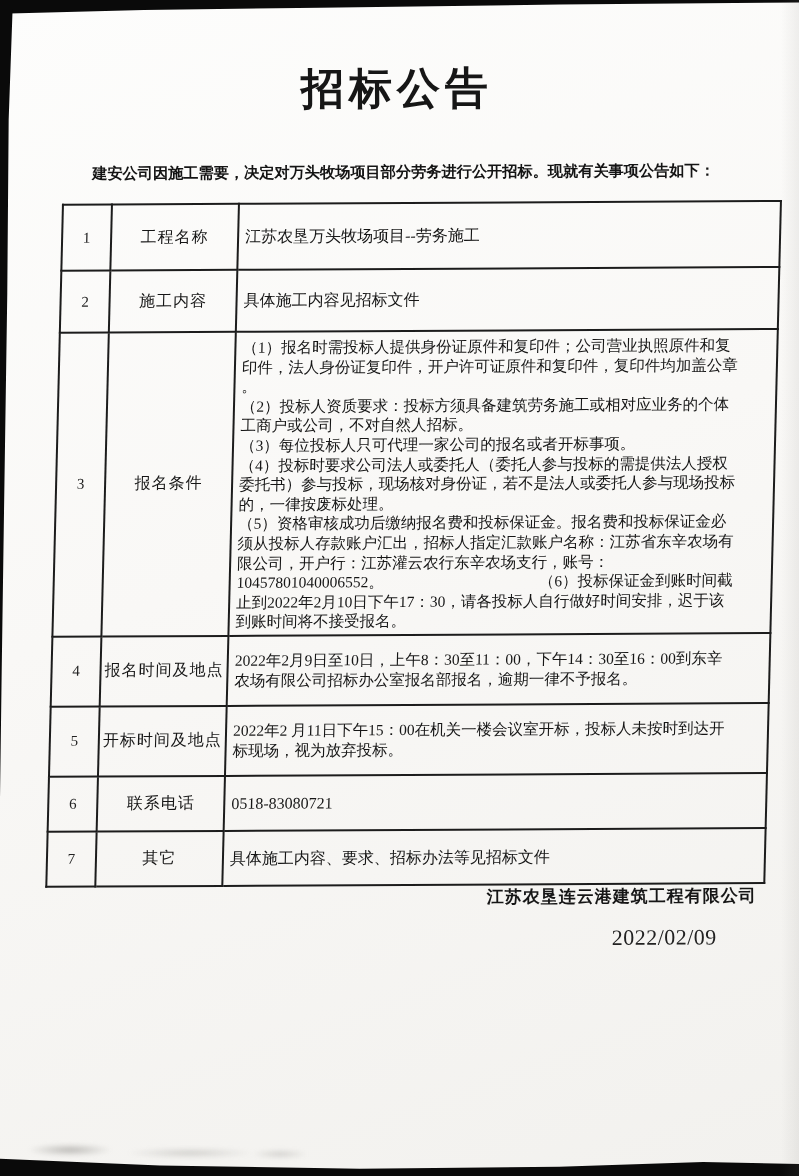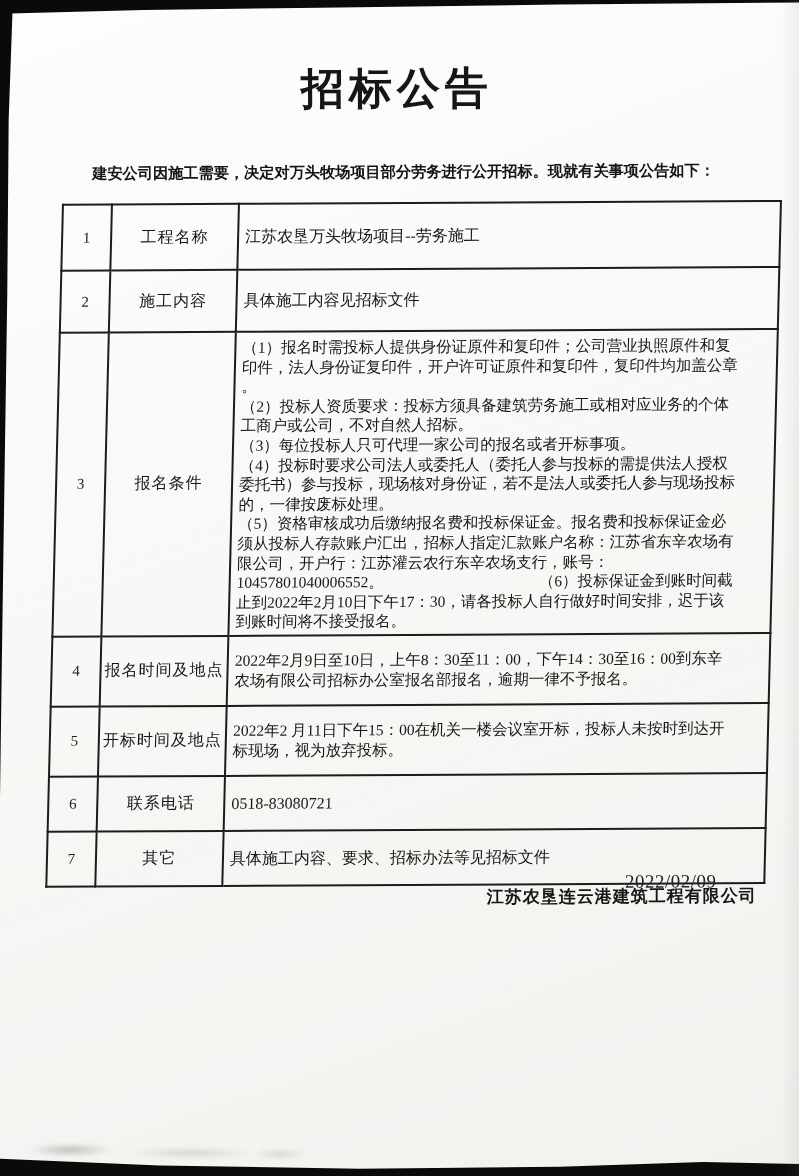--- a/index.html
+++ b/index.html
@@ -40,22 +40,22 @@
     word-break:break-all;line-break:anywhere;
   }
   tr.r-small td.c-content{font-size:15.5px;}
   tr.r-top td.c-content{vertical-align:top;padding-top:5px;}
   
   .footer-company{
     position:absolute;top:886px;right:44px;
     font-size:17px;font-weight:600;letter-spacing:1px;color:#161616;
   }
   .footer-date{
-    position:absolute;top:872px;right:84px;
-    font-size:19px;color:#222;letter-spacing:0.5px;
+    position:absolute;top:926px;right:84px;
+    font-size:22px;color:#222;letter-spacing:0.5px;
   }
   
   .edge{position:absolute;background:#0a0a0a;pointer-events:none;}
   .edge-top{
     left:0;top:0;width:799px;height:15px;
     clip-path:polygon(0 0,100% 0,100% 16%,70% 30%,40% 52%,18% 66%,0 92%);
   }
   .edge-left{
     left:0;top:9px;width:14px;height:790px;
     clip-path:polygon(0 0,90% 0,62% 14%,52% 36%,30% 62%,12% 84%,0 100%);

